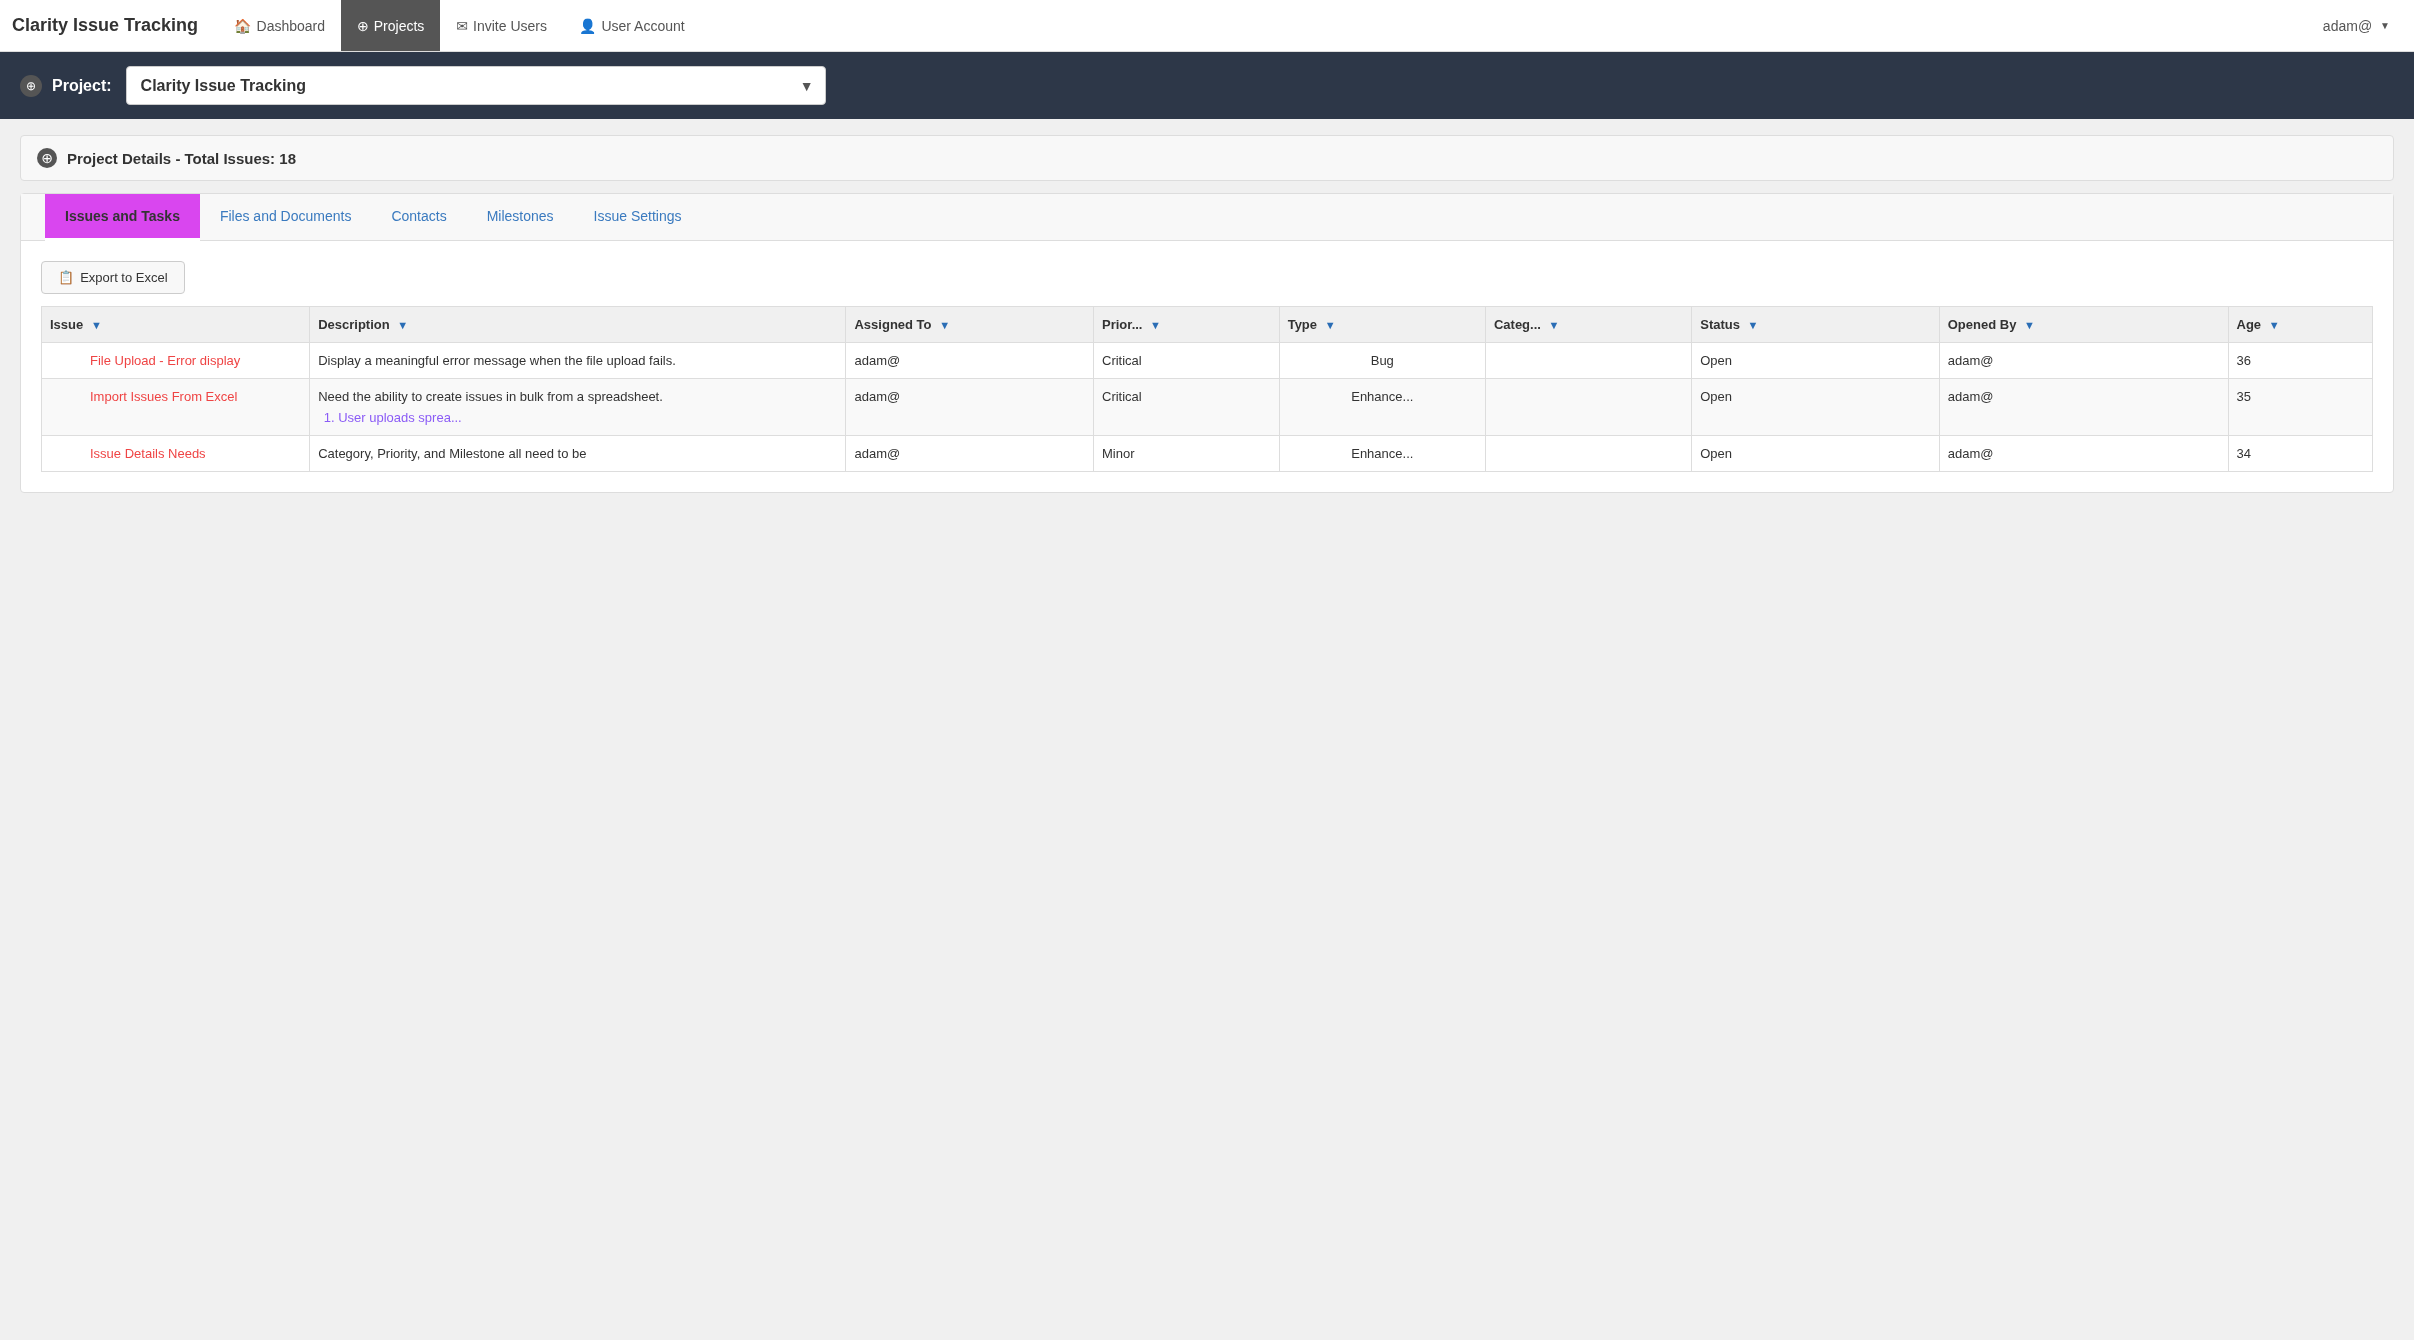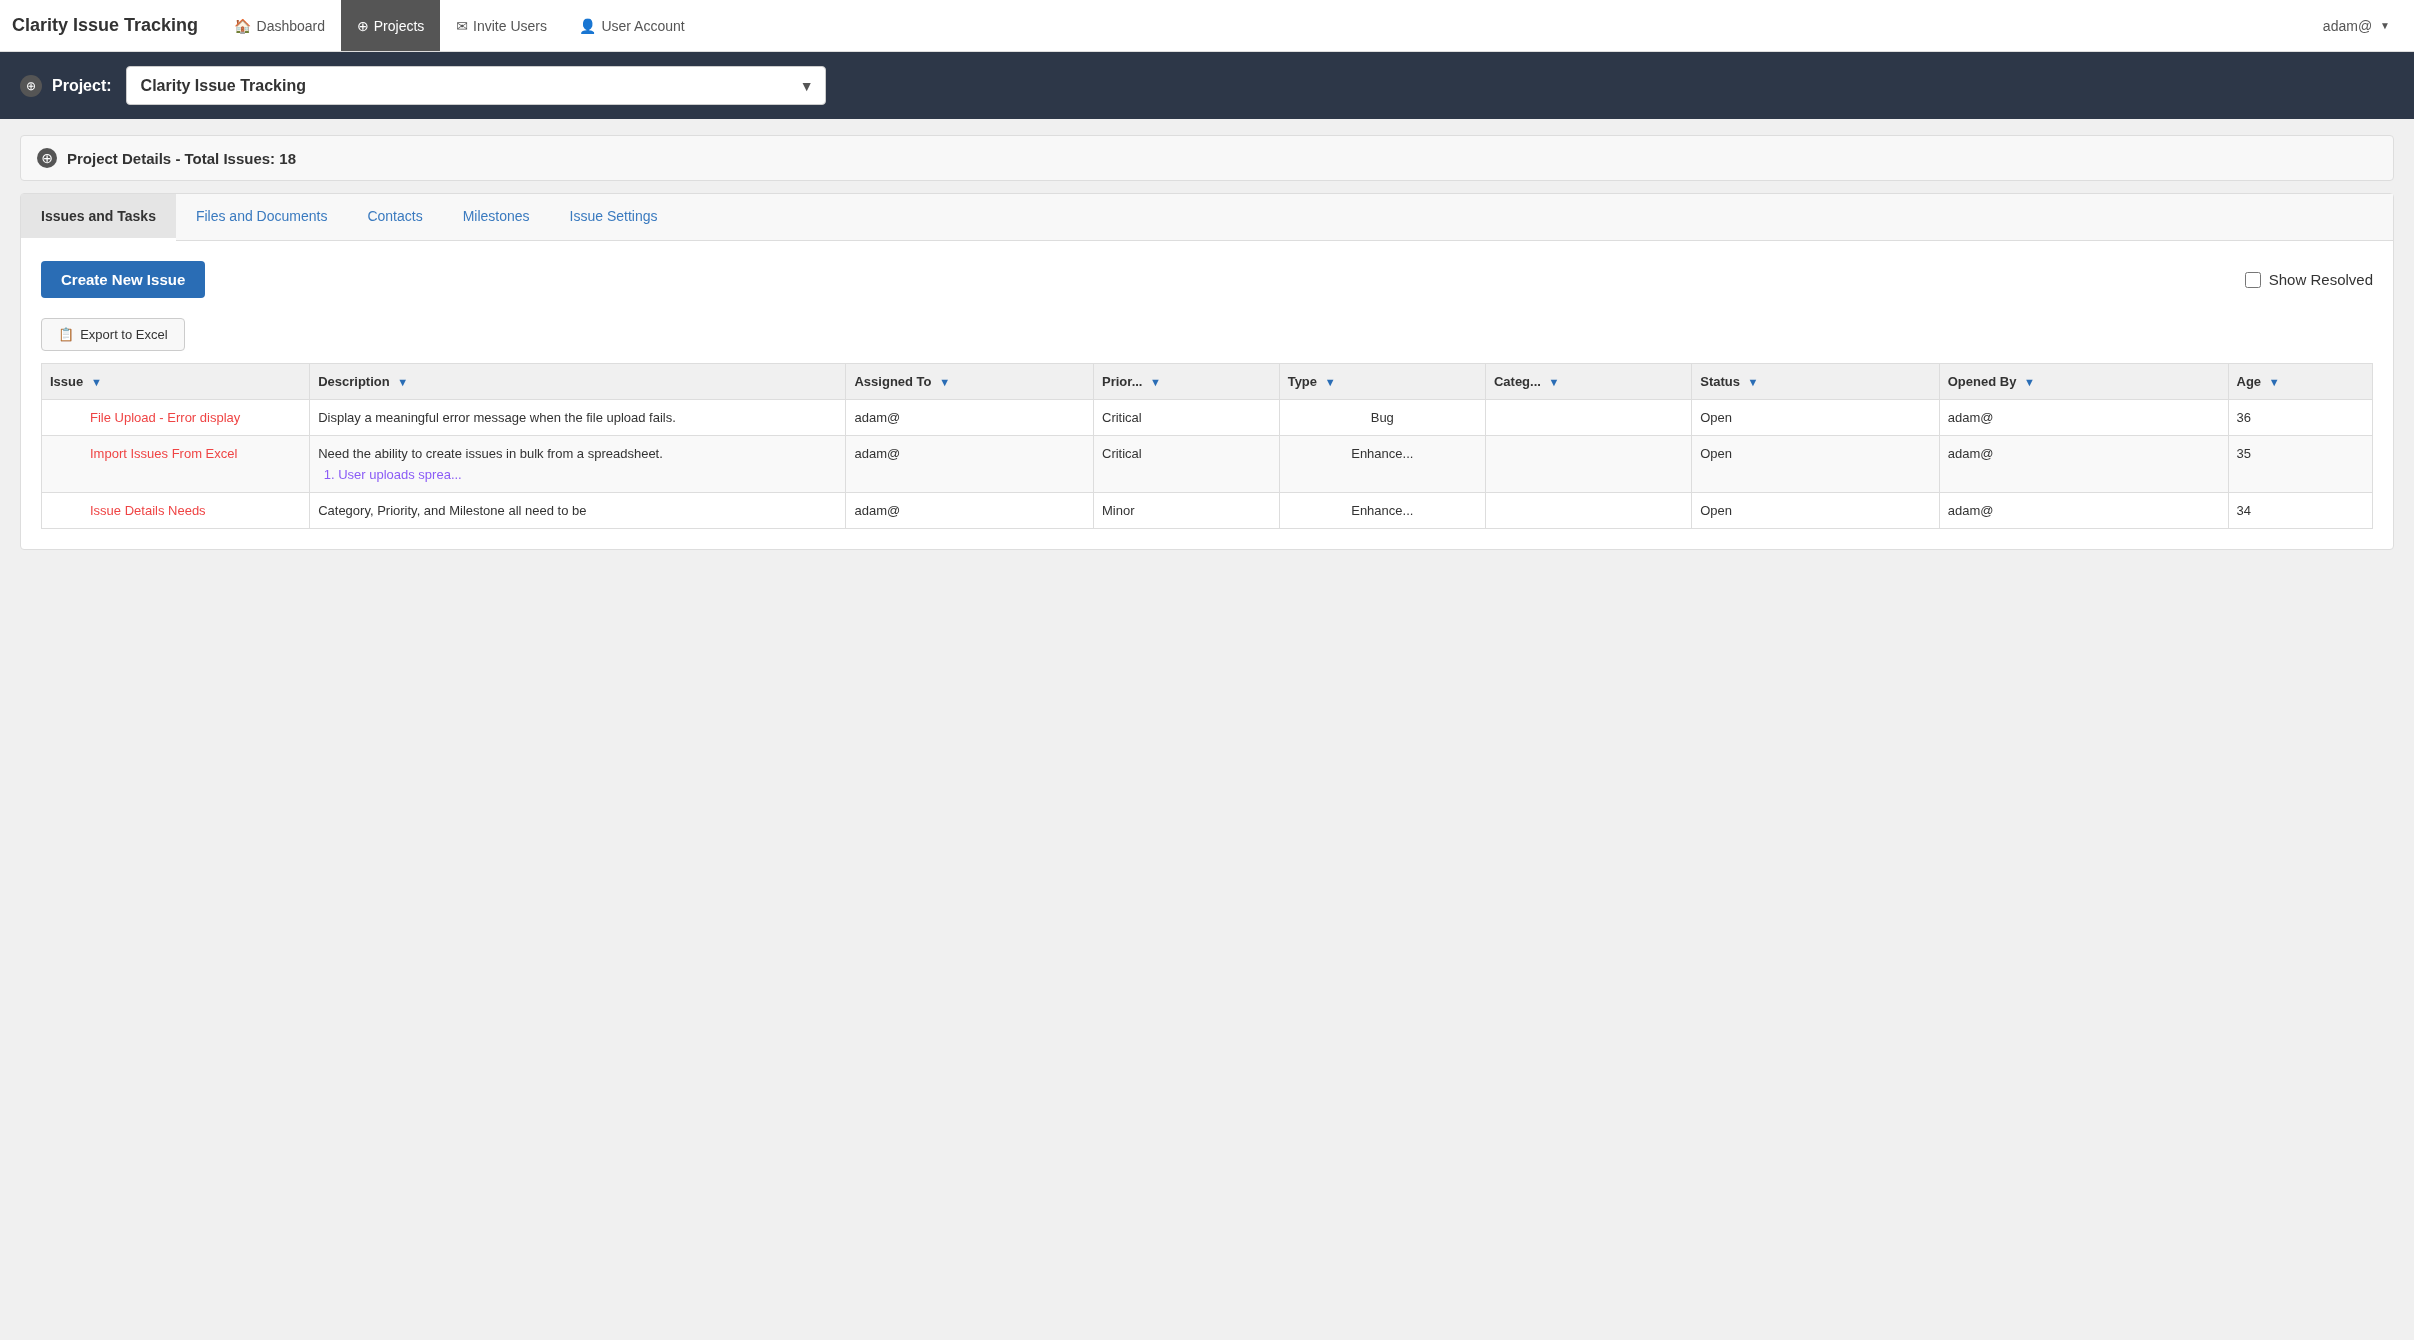--- a/index.html
+++ b/index.html
@@ -160,25 +160,26 @@
       background: #f8f8f8;
     }
     .tab-item {
       padding: 14px 20px;
       cursor: pointer;
       font-size: 14px;
       border-right: none;
       white-space: nowrap;
     }
     .tab-item.active {
-      background: #e5e5e5;
+      background: #d946ef;
       border-bottom: 3px solid #fff;
       color: #333;
       font-weight: bold;
       margin-bottom: -1px;
+      margin-left: 24px;
     }
     .tab-item.inactive {
       color: #3a7abf;
     }
 
     
     .tab-content {
       padding: 20px;
     }
 
@@ -353,27 +354,20 @@
       <div class="tab-item inactive">
         <span>Milestones</span>
       </div>
       <div class="tab-item inactive">
         <span>Issue Settings</span>
       </div>
     </div>
 
     <div class="tab-content">
 
-      <div class="action-bar">
-        <button class="btn-create">Create New Issue</button>
-        <label class="show-resolved">
-          <input type="checkbox" style="">
-          <span>Show Resolved</span>
-        </label>
-      </div>
 
       <div class="export-bar">
         <button class="btn-export">
           <span>📋</span>
           <span>Export to Excel</span>
         </button>
       </div>
 
       <div class="table-wrapper">
         <table class="issues-table">

